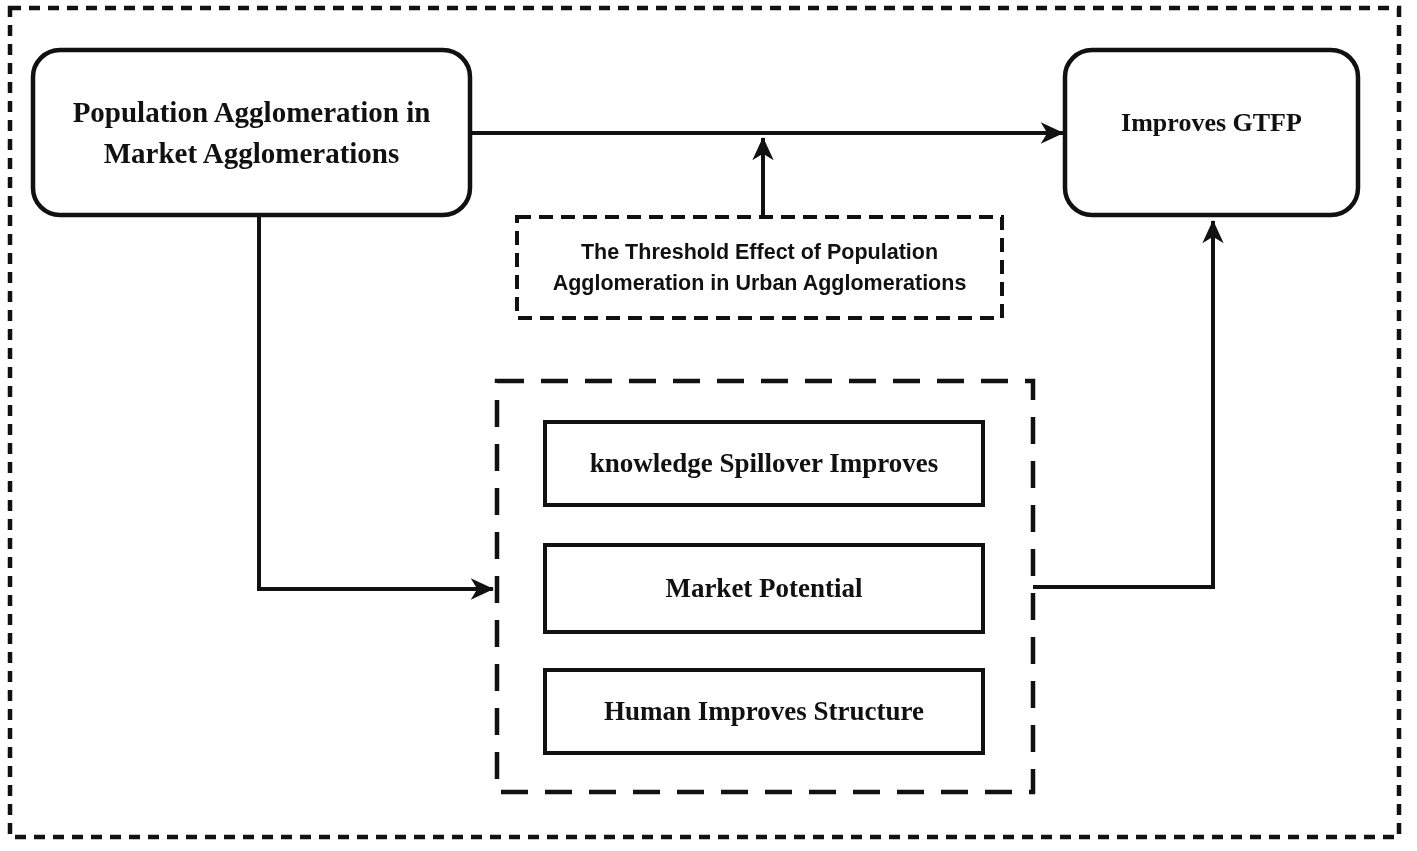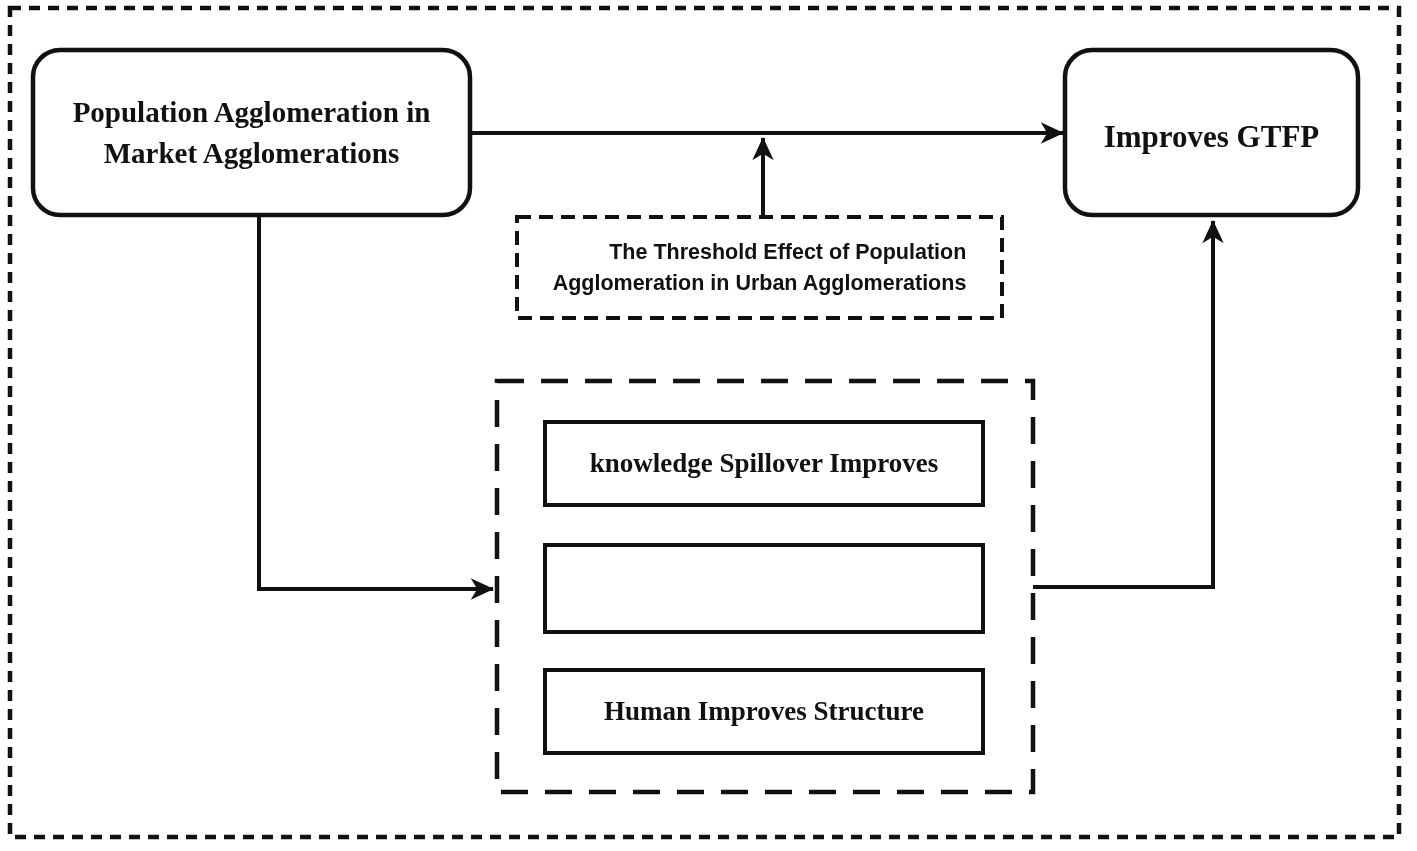--- a/index.html
+++ b/index.html
@@ -41,26 +41,26 @@
   }
   .sans-label {
     font-family: "Liberation Sans", "DejaVu Sans", sans-serif;
     font-weight: bold;
   }
   .label-population {
     left: 33px; top: 50px; width: 437px; height: 165px;
     font-size: 29px; line-height: 1.38;
   }
   .label-gtfp {
-    left: 1065px; top: 54px; width: 293px; height: 165px;
-    font-size: 31px;
+    left: 1065px; top: 40px; width: 293px; height: 165px;
+    font-size: 26px;
   }
   .label-threshold {
     left: 517px; top: 217px; width: 485px; height: 101px;
-    font-size: 21.5px; line-height: 1.42; text-align: right;
+    font-size: 21.5px; line-height: 1.42;
   }
   .label-mech-knowledge {
     left: 545px; top: 422px; width: 438px; height: 83px;
     font-size: 27px;
   }
   .label-mech-market {
     left: 545px; top: 545px; width: 438px; height: 87px;
     font-size: 27px;
   }
   .label-mech-human {
@@ -108,15 +108,16 @@
   <div class="label serif-label label-population">Population Agglomeration in
 Market Agglomerations</div>
 
   <div class="label serif-label label-gtfp">Improves GTFP</div>
 
   <div class="label sans-label label-threshold">The Threshold Effect of Population
 Agglomeration in Urban Agglomerations</div>
 
   <div class="label serif-label label-mech-knowledge">knowledge Spillover Improves</div>
 
+  <div class="label serif-label label-mech-market">Market Potential</div>
 
   <div class="label serif-label label-mech-human">Human Improves Structure</div>
 </div>
 
 </body></html>

